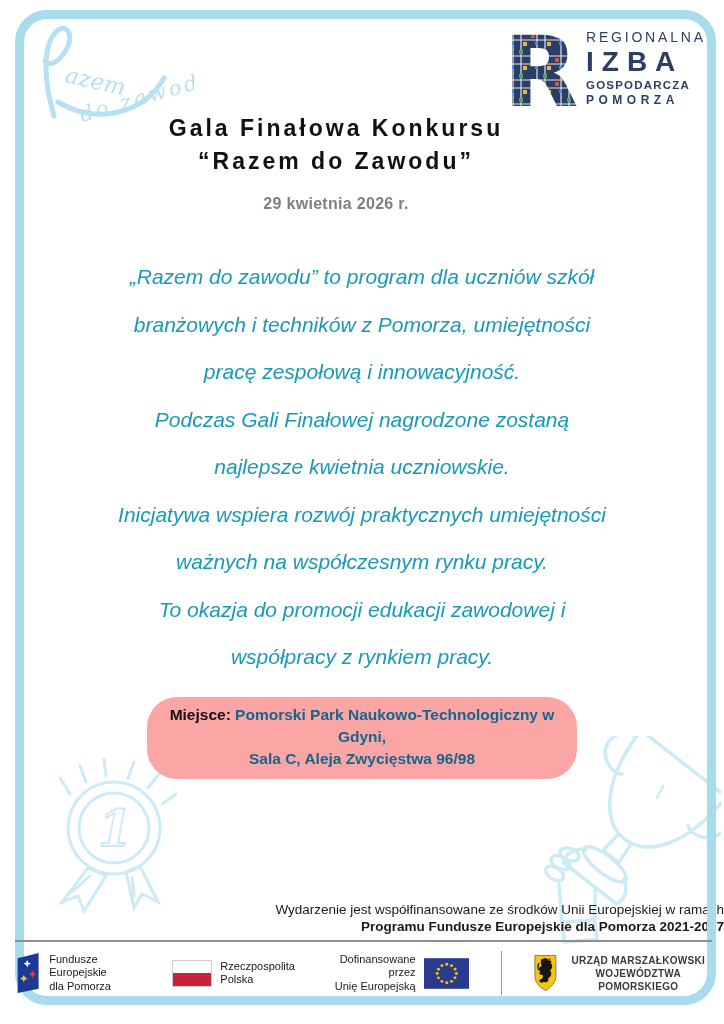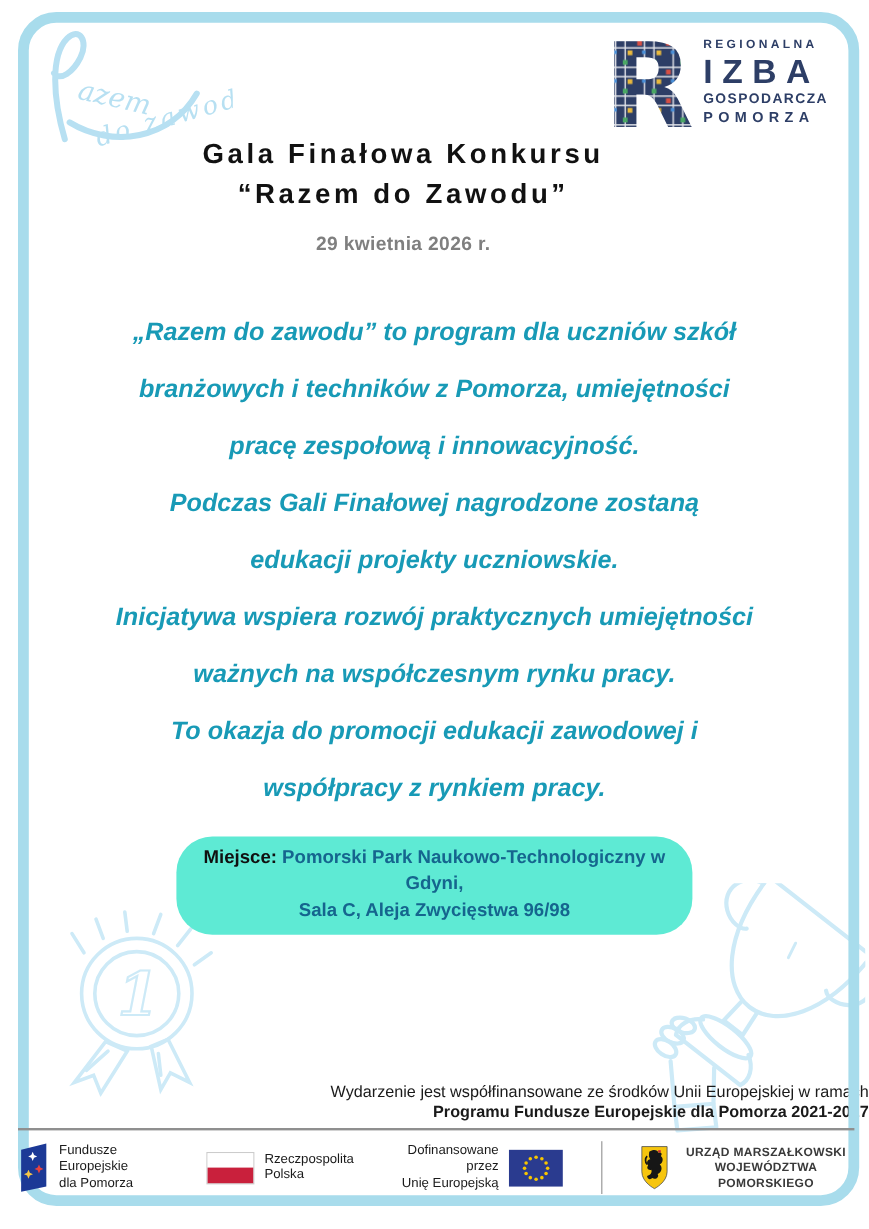--- a/index.html
+++ b/index.html
@@ -35,21 +35,21 @@
   
   .rig-logo {
     position: absolute;
     left: 505px; top: 24px;
     display: flex;
     align-items: center;
     gap: 9px;
     z-index: 2;
   }
   .rig-text { color: #2d3e66; text-align: left; }
-  .rig-line1 { font-size: 10px; font-weight: 700; letter-spacing: 2.8px; }
+  .rig-line1 { font-size: 14px; font-weight: 400; letter-spacing: 2.8px; }
   .rig-line2 { font-size: 28px; font-weight: 700; letter-spacing: 8px; margin: 1px 0 1px 0; }
   .rig-line3 { font-size: 11.5px; font-weight: 700; letter-spacing: 1.2px; }
   .rig-line4 { font-size: 12px; font-weight: 600; letter-spacing: 4.5px; margin-top: 2px; }
 
   
   .title {
     position: absolute;
     left: 0; top: 112px;
     width: 672px;
     text-align: center;
@@ -74,30 +74,29 @@
   .body-text {
     position: absolute;
     left: 0; top: 253px;
     width: 724px;
     text-align: center;
     font-style: italic;
     font-size: 21px;
     line-height: 47.5px;
     color: #189ab6;
     z-index: 2;
-    font-weight: bold;
   }
 
   
   .venue-box {
     position: absolute;
     left: 147px; top: 697px;
     width: 430px;
     padding: 7px 14px 9px 14px;
-    background: #5eead4;
+    background: #fca5a5;
     border-radius: 30px;
     text-align: center;
     font-size: 15.5px;
     font-weight: 700;
     line-height: 22px;
     color: #15658e;
     z-index: 2;
   }
   .venue-label { color: #101010; }
 
@@ -202,21 +201,21 @@
     <div class="title-line">Gala Finałowa Konkursu</div>
     <div class="title-line">“Razem do Zawodu”</div>
     <div class="date-line">29 kwietnia 2026 r.</div>
   </div>
 
   <div class="body-text">
     <div>„Razem do zawodu” to program dla uczniów szkół</div>
     <div>branżowych i techników z Pomorza, umiejętności</div>
     <div>pracę zespołową i innowacyjność.</div>
     <div>Podczas Gali Finałowej nagrodzone zostaną</div>
-    <div>edukacji projekty uczniowskie.</div>
+    <div>najlepsze kwietnia uczniowskie.</div>
     <div>Inicjatywa wspiera rozwój praktycznych umiejętności</div>
     <div>ważnych na współczesnym rynku pracy.</div>
     <div>To okazja do promocji edukacji zawodowej i</div>
     <div>współpracy z rynkiem pracy.</div>
   </div>
 
   <div class="venue-box">
     <span class="venue-label">Miejsce:</span><span> Pomorski Park Naukowo-Technologiczny w Gdyni,</span>
     <div>Sala C, Aleja Zwycięstwa 96/98</div>
   </div>

